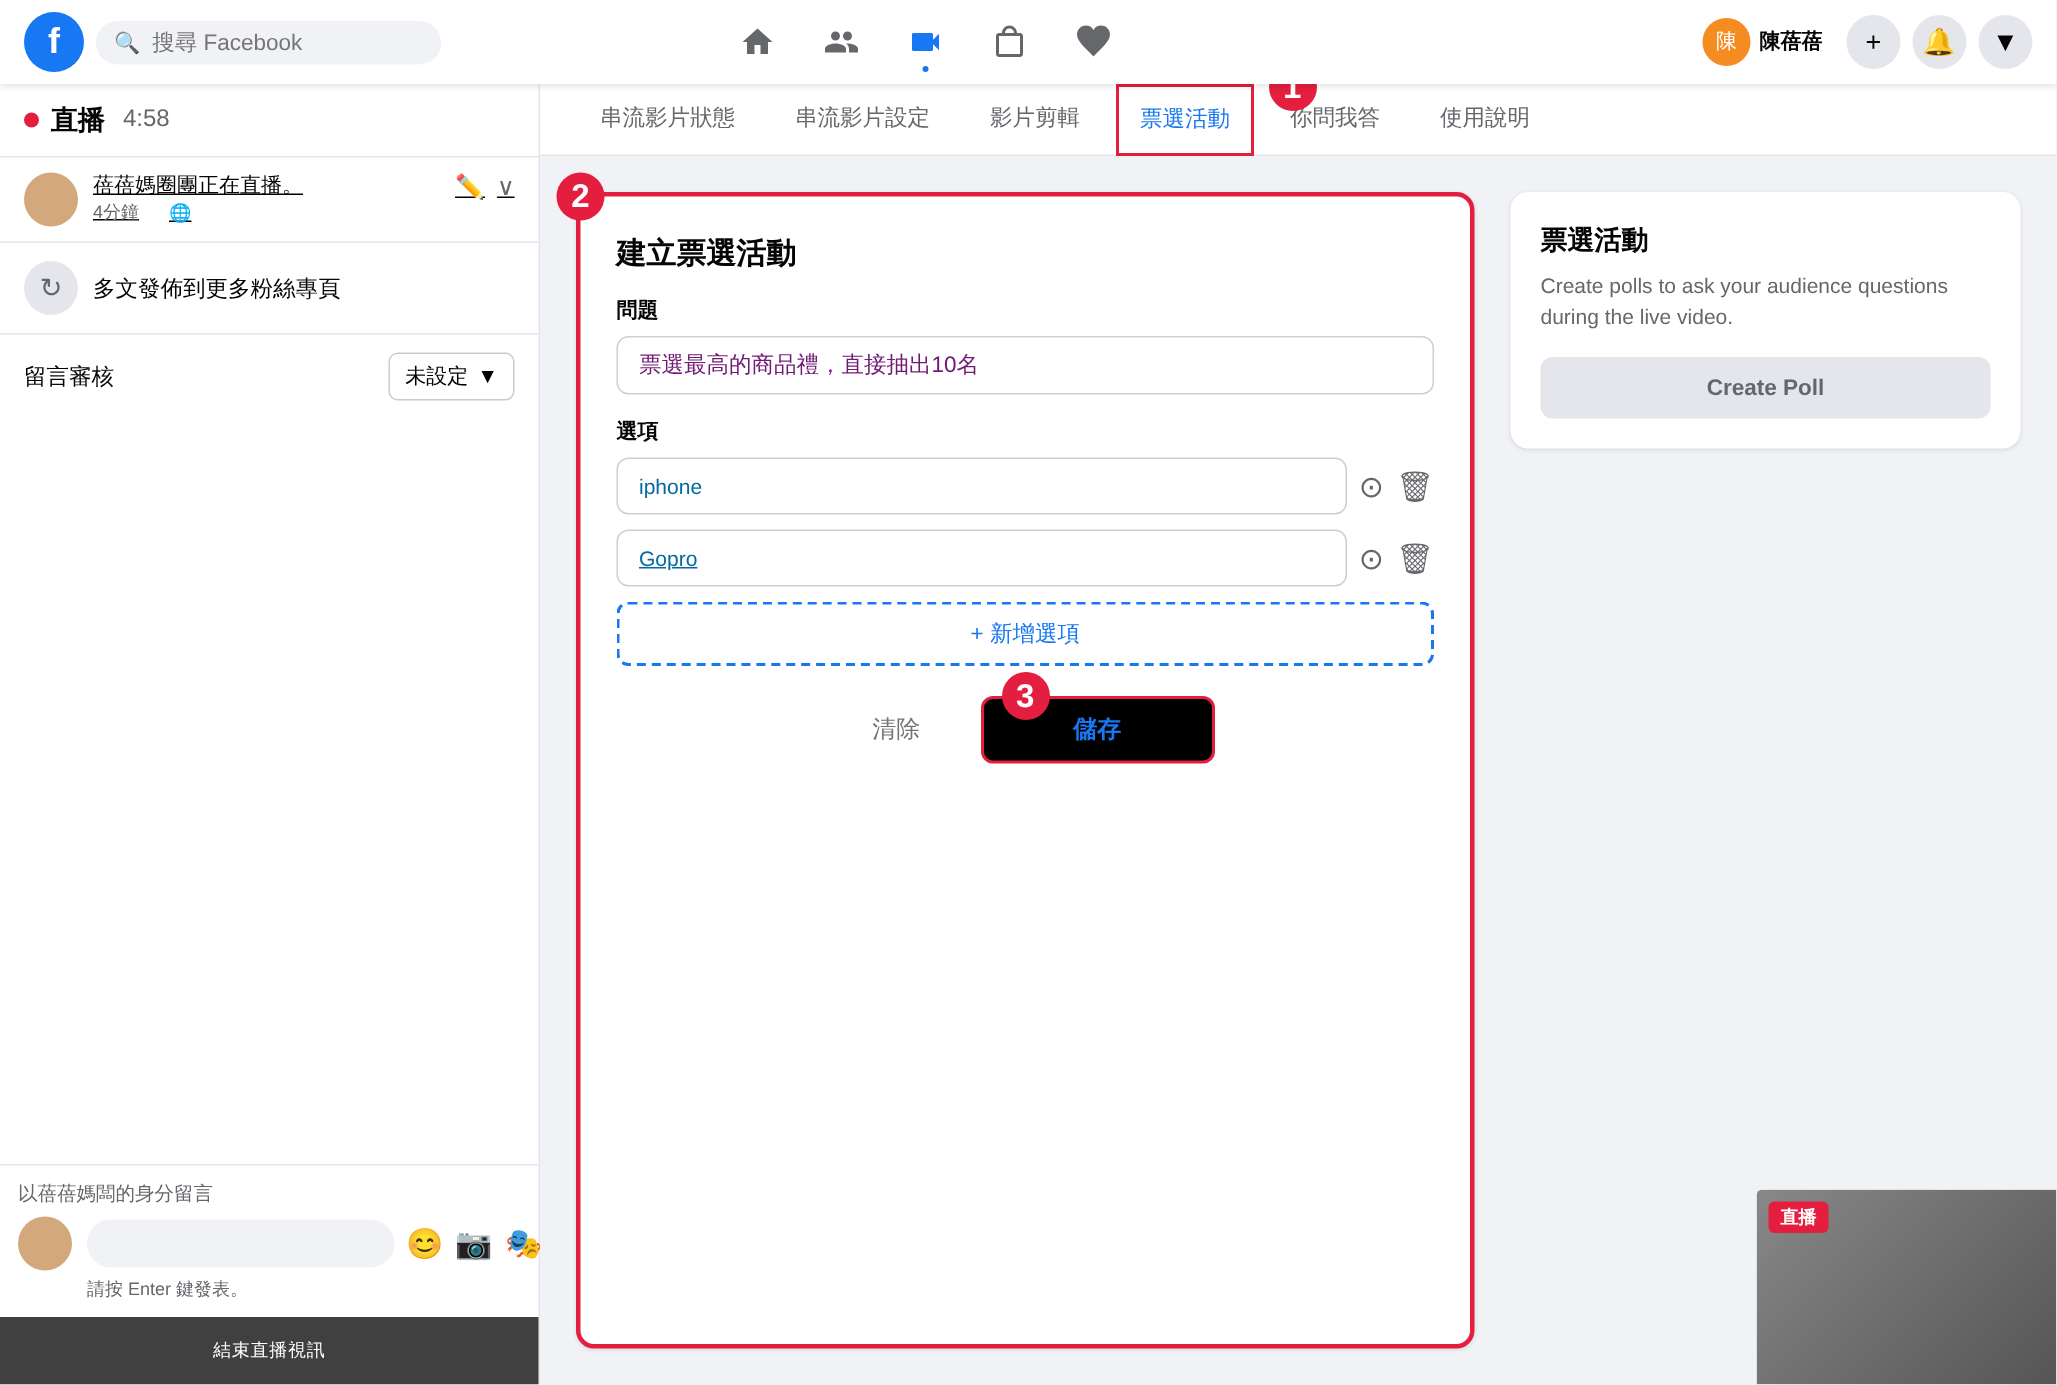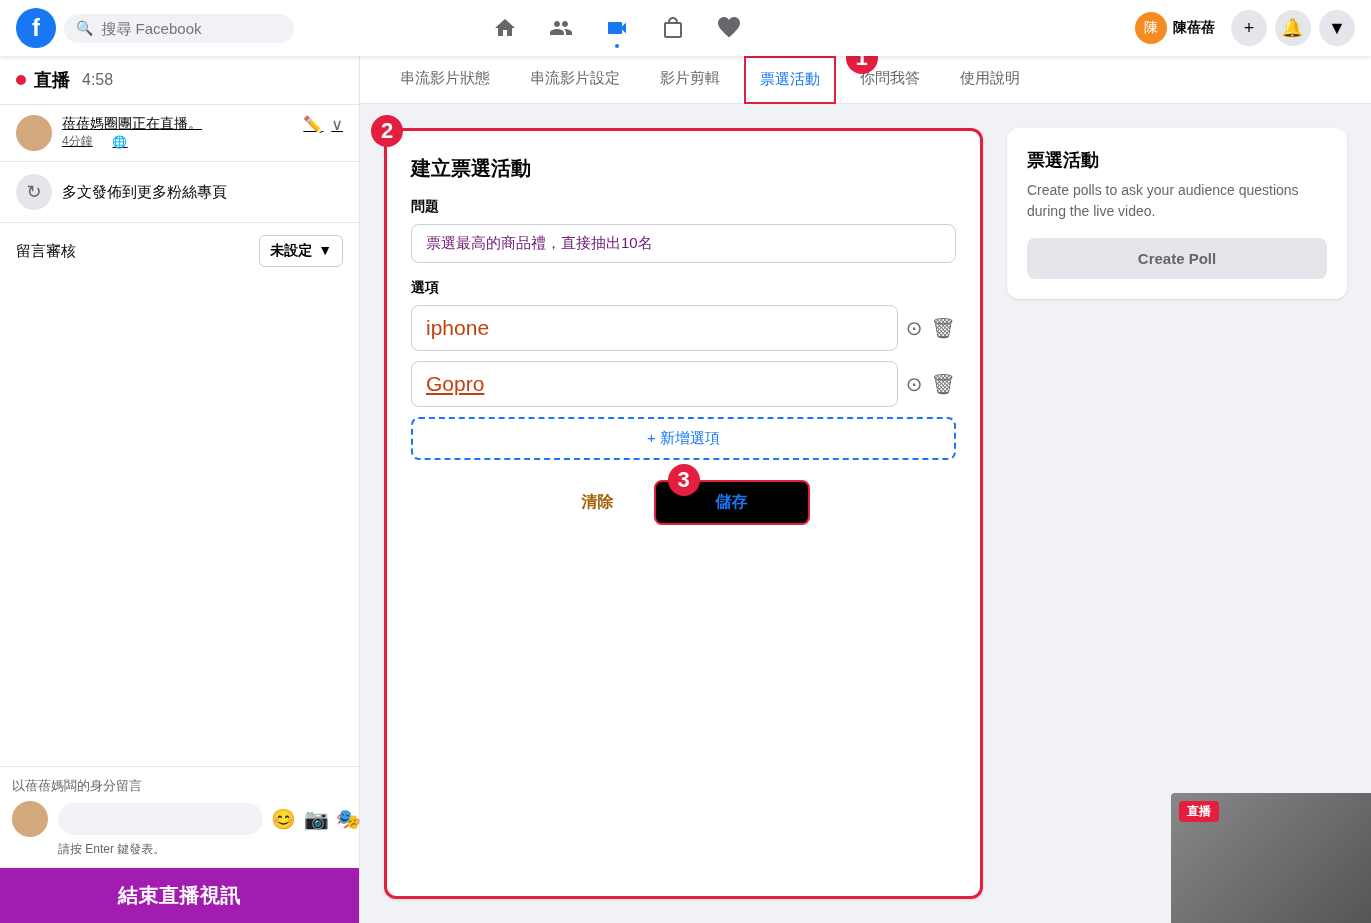--- a/index.html
+++ b/index.html
@@ -70,37 +70,37 @@
     }
     .repub-icon { width: 36px; height: 36px; border-radius: 50%; background: #e4e6eb; display: flex; align-items: center; justify-content: center; color: #65676b; font-size: 18px; }
     .repub-text { font-size: 15px; color: #050505; }
 
     .moderation-row {
       display: flex; align-items: center; justify-content: space-between; padding: 12px 16px;
     }
     .moderation-label { font-size: 15px; color: #050505; }
     .select-dropdown {
       border: 1px solid #ccc; border-radius: 6px; padding: 6px 10px; font-size: 14px;
-      background: #fff; cursor: pointer; display: flex; gap: 6px; font-weight: bold;
+      background: #fff; cursor: pointer; display: flex; gap: 6px;
     }
 
     .chat-area { flex: 1; overflow-y: auto; padding: 8px 0; }
 
     .comment-input-area {
       border-top: 1px solid #e4e6eb; padding: 10px 12px;
     }
     .comment-user-row { display: flex; align-items: center; gap: 10px; }
     .comment-avatar { width: 36px; height: 36px; border-radius: 50%; background: #d3a87c; flex-shrink: 0; }
     .comment-box-row { display: flex; align-items: center; gap: 8px; flex: 1; }
     .comment-input { flex: 1; border: none; background: #f0f2f5; border-radius: 20px; padding: 8px 12px; font-size: 14px; outline: none; }
     .comment-icons { display: flex; gap: 8px; color: #65676b; font-size: 20px; }
     .comment-hint { font-size: 12px; color: #65676b; margin-top: 4px; margin-left: 46px; }
 
     .end-live-btn {
-      background: #a21caf; color: #fff; border: none; width: 100%; padding: 14px; font-size: 20px; font-weight: 700;
+      background: #404040; color: #fff; border: none; width: 100%; padding: 14px; font-size: 12px; font-weight: 400;
       cursor: pointer; letter-spacing: 0.5px;
     }
 
     
     .main-content { flex: 1; display: flex; flex-direction: column; background: #f0f2f5; }
 
     
     .sub-nav {
       background: #fff; border-bottom: 1px solid #e4e6eb;
       display: flex; align-items: center; padding: 0 24px; height: 48px; gap: 8px;
@@ -128,35 +128,35 @@
     .poll-question-input {
       width: 100%; border: 1px solid #ccd0d5; border-radius: 8px; padding: 10px 14px;
       font-size: 15px; outline: none; margin-bottom: 16px; color: #701a75;
     }
     .poll-options-label { font-size: 14px; font-weight: 600; color: #050505; margin-bottom: 8px; }
     .poll-option-row {
       display: flex; align-items: center; gap: 8px; margin-bottom: 10px;
     }
     .poll-option-input {
       flex: 1; border: 1px solid #ccd0d5; border-radius: 8px; padding: 10px 14px;
-      font-size: 21px; outline: none; color: #c2410c;
+      font-size: 14px; outline: none; color: #0369a1;
     }
     .poll-option-check { color: #65676b; font-size: 20px; cursor: pointer; }
     .poll-option-delete { color: #65676b; font-size: 20px; cursor: pointer; }
 
     .add-option-btn {
       width: 100%; border: 2px dashed #1877f2; border-radius: 8px; padding: 10px;
       background: none; color: #1877f2; font-size: 15px; cursor: pointer;
       margin-bottom: 20px; font-weight: 500;
     }
 
     .poll-actions { display: flex; align-items: center; justify-content: center; gap: 16px; }
     .clear-btn {
-      background: none; border: none; color: #a16207; font-size: 16px; cursor: pointer;
-      font-weight: 700; padding: 10px 24px;
+      background: none; border: none; color: #737373; font-size: 16px; cursor: pointer;
+      font-weight: 400; padding: 10px 24px;
     }
     .save-btn {
       background: #000000; border: none; border-radius: 8px; color: #1877f2;
       font-size: 16px; font-weight: 600; padding: 10px 60px; cursor: pointer;
       border: 2px solid #e41e3f;
     }
 
     
     .right-panel {
       width: 340px; flex-shrink: 0;

